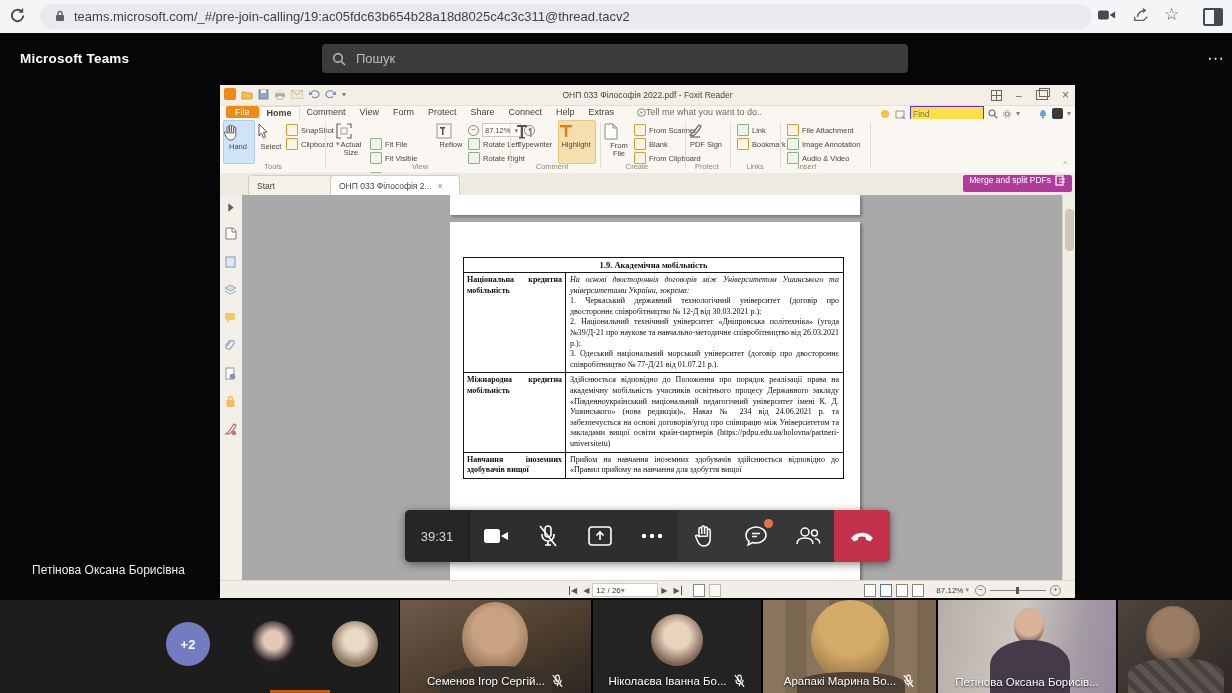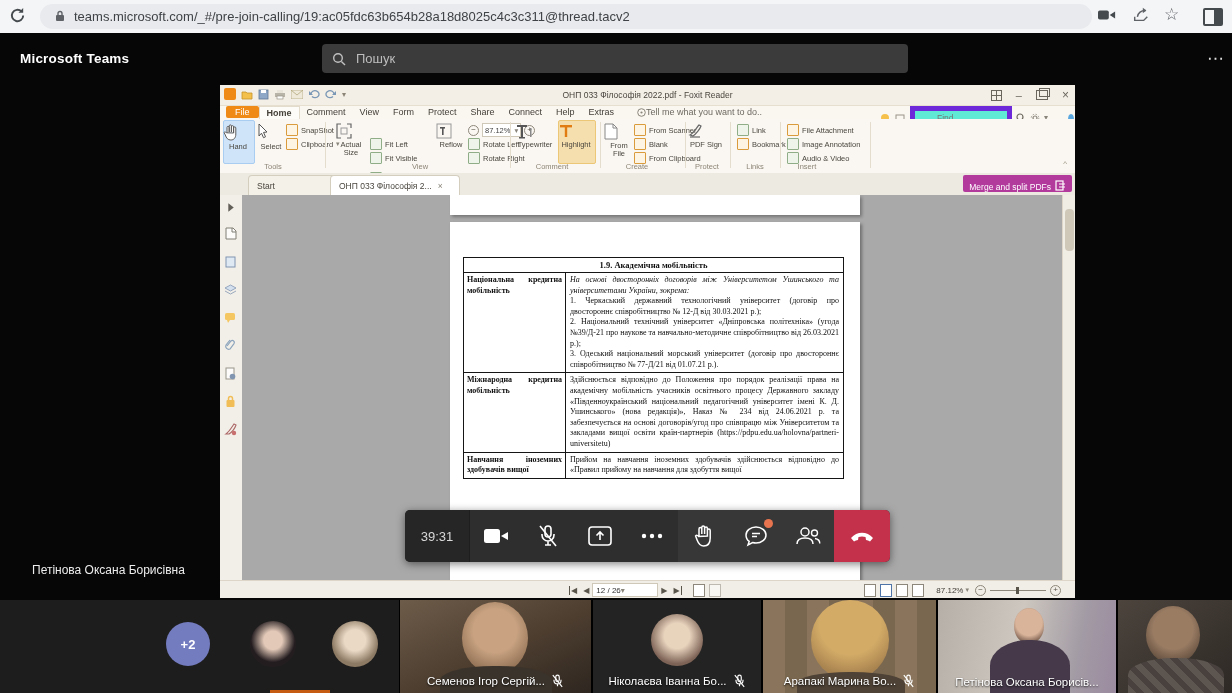--- a/index.html
+++ b/index.html
@@ -28,40 +28,40 @@
   .gridic{width:11px;height:11px;position:relative;}
   .gridic i{position:absolute;width:4px;height:4px;border:1px solid #6b665d;}
   .restoreic{width:10px;height:8px;border:1px solid #6b665d;position:relative;background:#f3efe7;}
   .restoreic:before{content:"";position:absolute;left:2px;top:-3px;width:9px;height:7px;border:1px solid #6b665d;}
   .fx-menu{position:absolute;left:0;top:20px;width:855px;height:14px;display:flex;align-items:center;font-size:9px;color:#454139;}
   .fx-menu .mi{padding:1px 7px;}
   .filetab{background:#ef8a17;color:#fff;border-radius:2px;padding:1px 9px;margin-left:6px;}
   .hometab{background:#fdfcf9;border:1px solid #e3dccd;border-bottom:none;font-weight:bold;}
   .tellme{display:flex;align-items:center;color:#6e6a61;margin-left:16px;}
   .findwrap{position:absolute;left:660px;top:21px;display:flex;align-items:center;gap:4px;}
-  .findbox{width:72px;height:13px;border:5px solid #6d28d9;background:#5eead4;display:flex;align-items:center;padding-left:20px;}
+  .findbox{width:72px;height:13px;border:1px solid #6d28d9;background:#fde047;display:flex;align-items:center;}
   .findbox input{border:none;outline:none;width:66px;font-size:8.5px;color:#555;background:transparent;font-family:"Liberation Sans",sans-serif;}
   
   .fx-ribbon{position:absolute;left:0;top:34px;width:855px;height:54px;background:#faf7f2;border-bottom:1px solid #ddd5c7;}
   .gsep{position:absolute;top:3px;width:1px;height:46px;background:#e4ddcd;}
   .glabel{position:absolute;top:43px;font-size:7.5px;color:#8d8577;width:80px;text-align:center;}
   .bigbtn{position:absolute;top:2px;width:30px;height:40px;text-align:center;font-size:7.5px;color:#4a463f;line-height:8px;}
   .bigbtn .bic{display:block;margin:2px auto 2px;}
   .smbtn{position:absolute;height:12px;display:flex;align-items:center;gap:3px;font-size:7.5px;color:#4a463f;white-space:nowrap;}
   .mic1{width:10px;height:10px;border:1px solid #d99b3c;background:#fdf4e3;border-radius:1px;display:inline-block;}
   .mic2{width:10px;height:10px;border:1px solid #8fae88;background:#eef4ea;border-radius:1px;display:inline-block;}
   .handbg{position:absolute;left:3px;top:1px;width:30px;height:42px;background:#cfe4f8;border:1px solid #a9cdf0;border-radius:2px;}
   .hlbg{position:absolute;left:338px;top:1px;width:36px;height:42px;background:#f6dfae;border:1px solid #ecc778;border-radius:2px;}
   .zoombox{display:flex;align-items:center;border:1px solid #cfc8b8;background:#fff;height:12px;padding:0 2px;font-size:7.5px;color:#444;}
   .collapsearrow{position:absolute;right:8px;top:40px;color:#9a927f;font-size:8px;}
   
   .fx-tabbar{position:absolute;left:0;top:88px;width:855px;height:22px;background:#edeae2;border-bottom:1px solid #d8d2c4;}
   .fxtab{position:absolute;top:2px;height:19px;border:1px solid #d4cebf;border-bottom:none;border-radius:4px 4px 0 0;display:flex;align-items:center;padding:0 8px;font-size:8.5px;color:#4a463f;background:#f4f1e9;}
   .fxtab.active{background:#fff;}
-  .mergebtn{position:absolute;right:3px;top:2px;height:17px;background:#b23a9c;color:#fff;border-radius:2px;display:flex;align-items:flex-end;gap:4px;padding:0 6px;font-size:8.5px;}
+  .mergebtn{position:absolute;right:3px;top:2px;height:17px;background:#b23a9c;color:#fff;border-radius:2px;display:flex;align-items:flex-start;gap:4px;padding:0 6px;font-size:8.5px;}
   
   .fx-rail{position:absolute;left:0;top:110px;width:22px;height:385px;background:#f2efe8;border-right:1px solid #ddd5c7;}
   .railic{position:absolute;left:4px;width:13px;height:13px;opacity:.85;}
   .fx-doc{position:absolute;left:22px;top:110px;width:820px;height:385px;background:#a9a9a9;overflow:hidden;}
   .prevpage{position:absolute;left:208px;top:0;width:410px;height:20px;background:#fff;box-shadow:2px 2px 3px rgba(0,0,0,.3);}
   .page{position:absolute;left:208px;top:27px;width:410px;height:358px;background:#fff;box-shadow:2px 2px 3px rgba(0,0,0,.35);overflow:hidden;}
   .fx-scroll{position:absolute;left:842px;top:110px;width:13px;height:385px;background:#f0ede5;border-left:1px solid #ddd5c7;}
   .scrollthumb{position:absolute;left:2px;top:14px;width:9px;height:42px;background:#cfc8b9;border-radius:4px;}
   .fx-status{position:absolute;left:0;top:495px;width:855px;height:18px;background:#f1eee7;border-top:1px solid #ddd5c7;display:flex;align-items:center;font-size:8px;color:#5a554b;}
   .navglyph{font-size:8px;color:#5a554b;margin:0 3px;}
@@ -294,21 +294,21 @@
             </svg>
           </span>
         <span>Actual Size</span>
       </div>
       <div class="smbtn" style="left:150px;top:5px;margin-top:48px;">
           <span class="mic2"></span>
           <span>Fit Page</span>
         </div>
       <div class="smbtn" style="left:150px;top:19px;">
           <span class="mic2"></span>
-          <span>Fit Left</span>
+          <span>Fit File</span>
         </div>
       <div class="smbtn" style="left:150px;top:33px;">
           <span class="mic2"></span>
           <span>Fit Visible</span>
         </div>
       <div class="bigbtn" style="left:216px;">
         <span class="bic">
             <svg width="16" height="16" viewBox="0 0 16 16">
               <rect x="1" y="1" width="14" height="14" fill="none" stroke="#999" stroke-width="1"></rect>
               <rect x="4" y="4" width="5" height="1.6" fill="#555"></rect>

